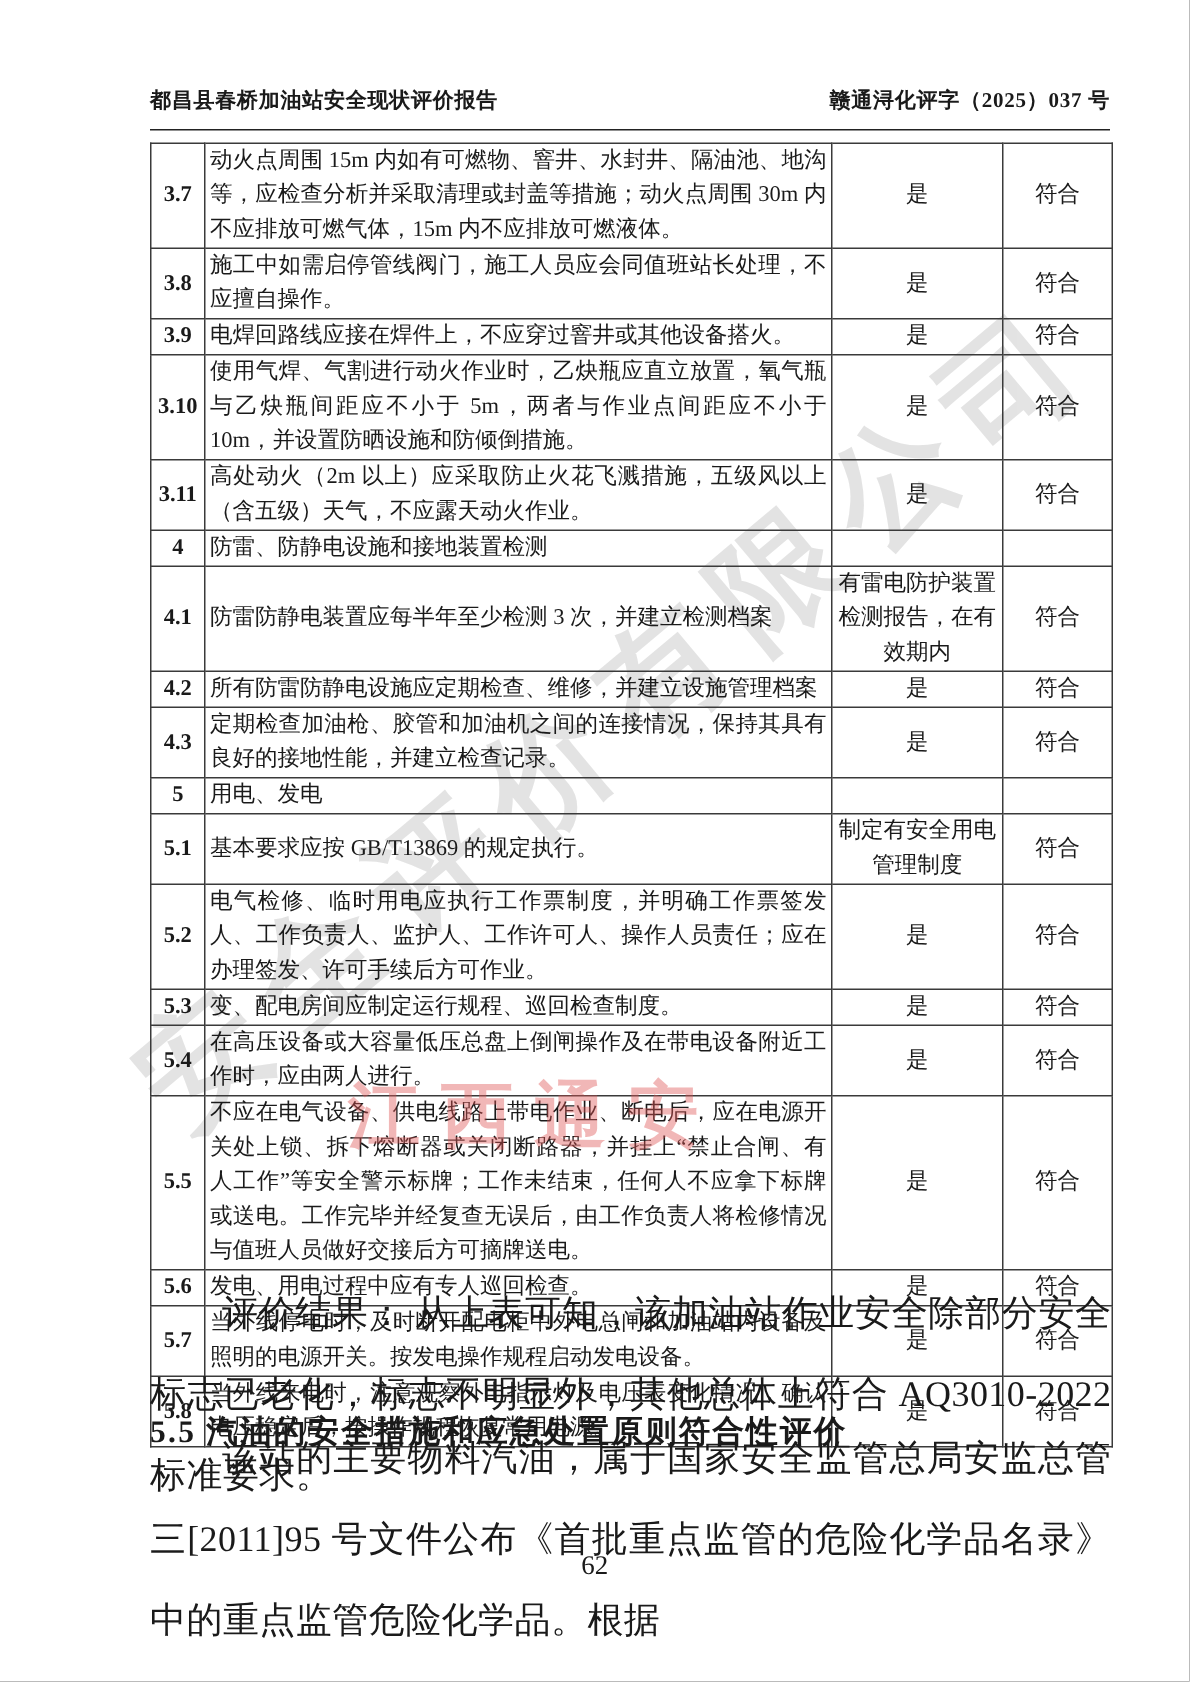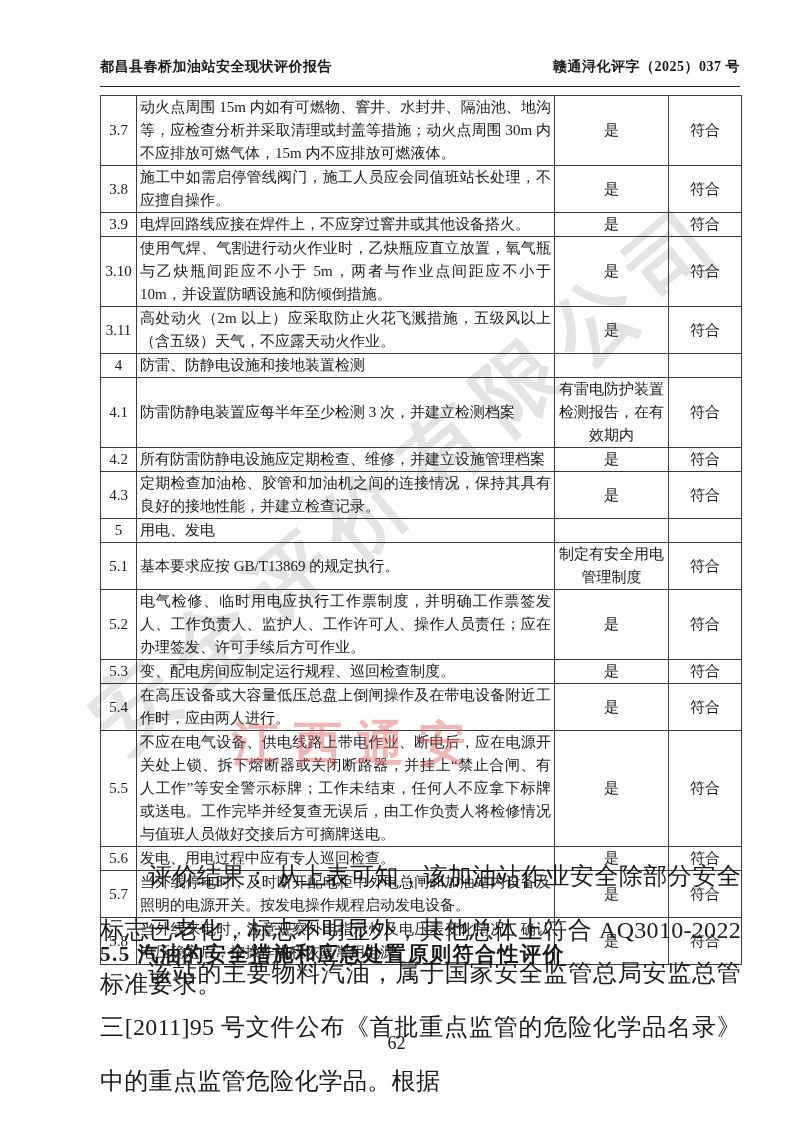--- a/index.html
+++ b/index.html
@@ -27,21 +27,21 @@
     position:absolute;left:100px;top:95px;width:641px;
     border-collapse:collapse;table-layout:fixed;
     font-size:15px;line-height:23px;
   }
   table.chk td{
     border:1px solid #3a3a3a;
     padding:0 3px;
     overflow:hidden;
     vertical-align:middle;
   }
-  td.c-num{font-weight:normal;text-align:center;padding:0;}
+  td.c-num{font-weight:bold;text-align:center;padding:0;}
   td.c-txt{text-align:justify;}
   td.c-mid,td.c-res{text-align:center;padding:0 2px;}
   
   .para{
     position:absolute;left:100px;width:641px;
     font-size:24px;line-height:54px;
     text-align:justify;text-indent:2em;
     letter-spacing:.3px;
   }
   .p1{top:849px;}

